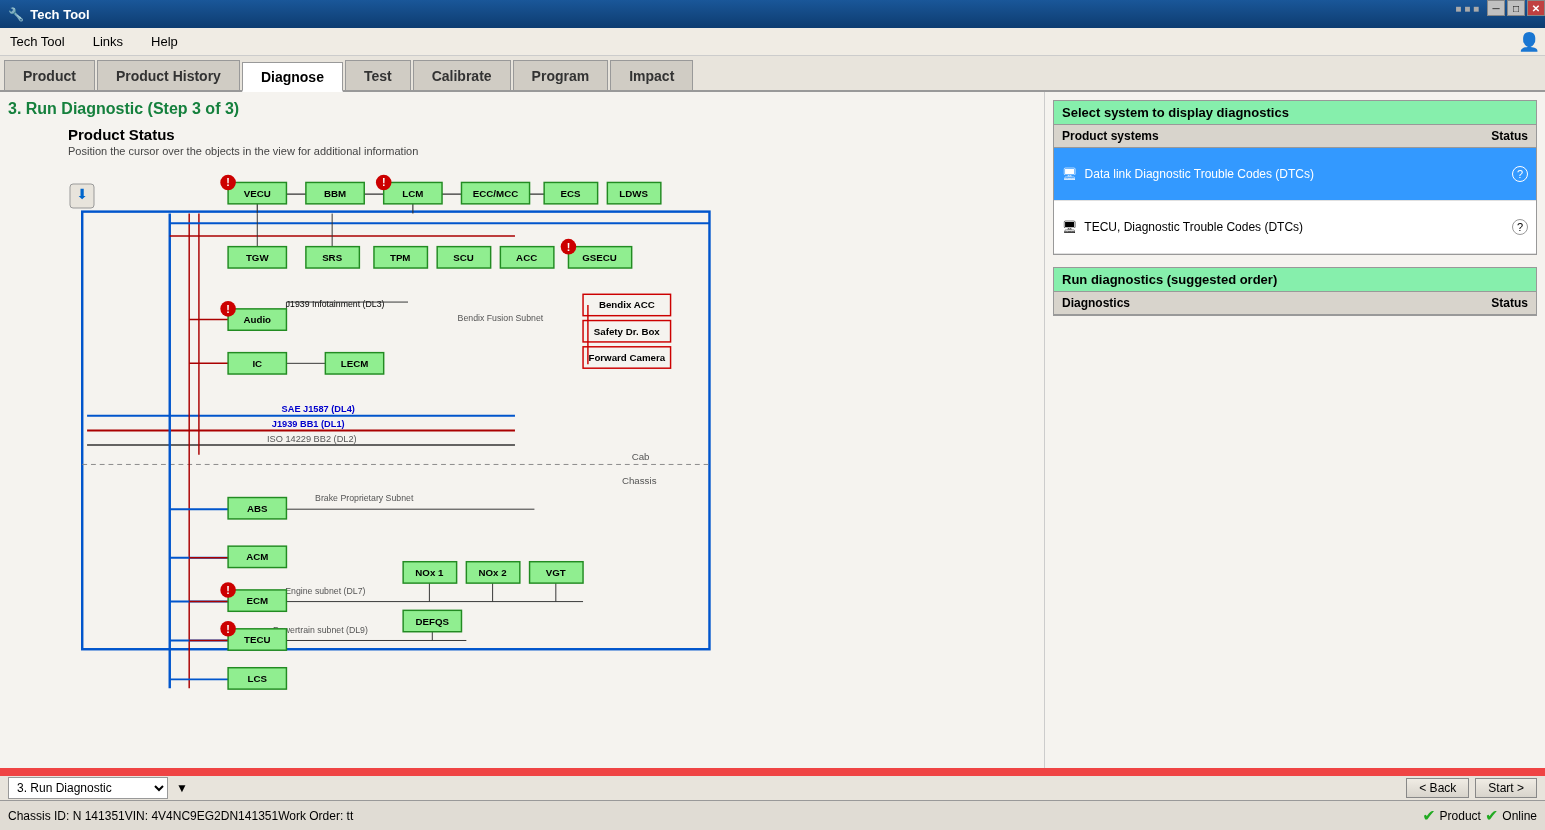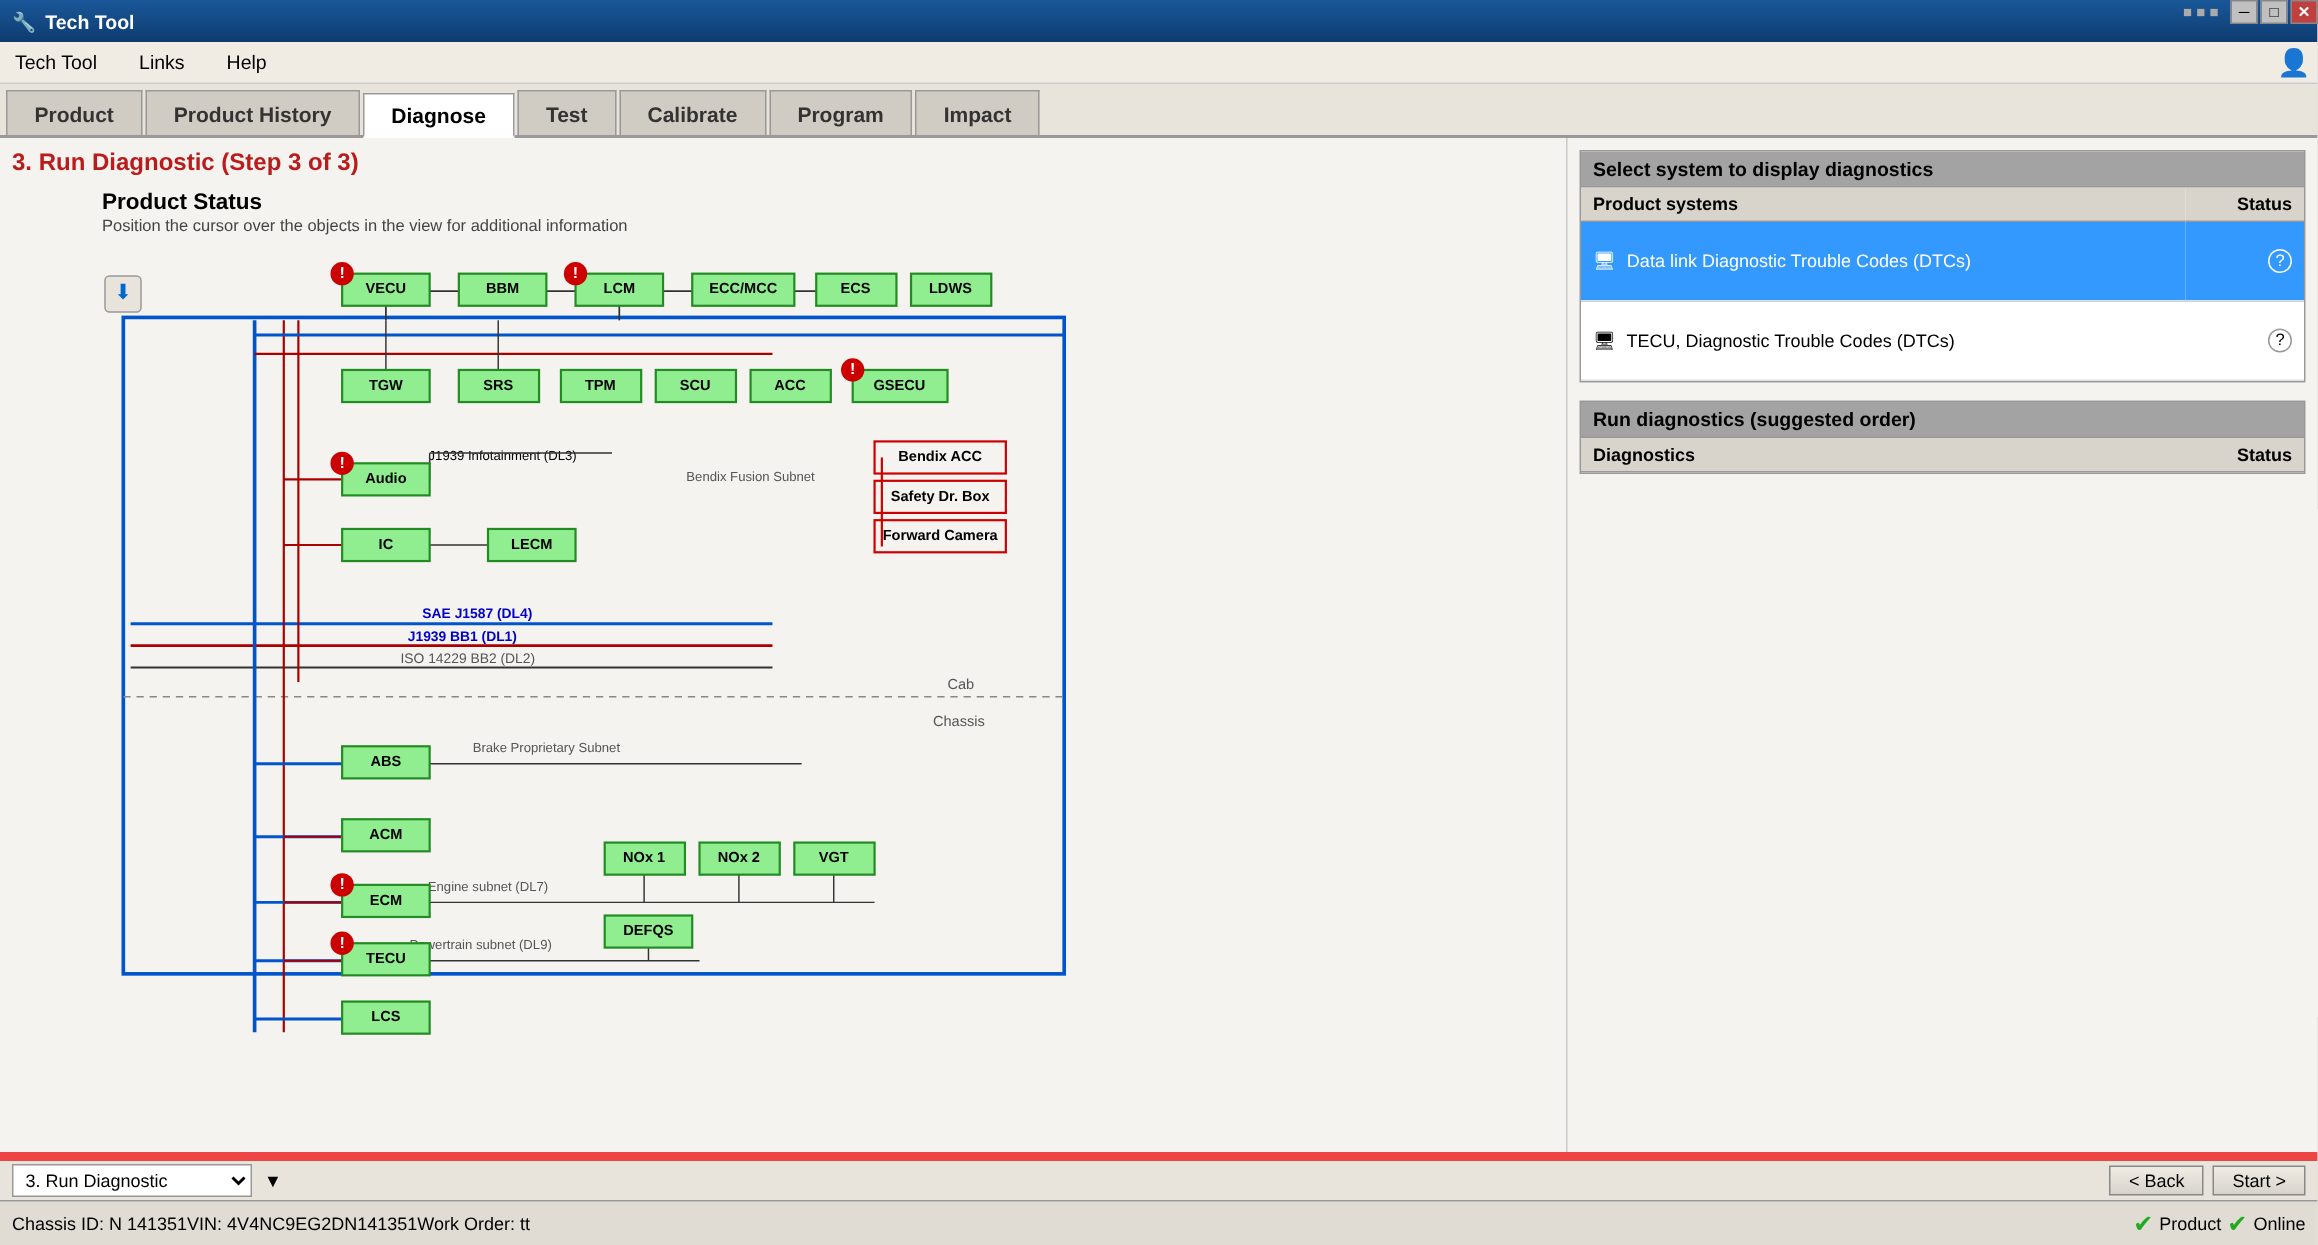--- a/index.html
+++ b/index.html
@@ -82,21 +82,21 @@
       background: #f5f3ef;
       overflow: hidden;
       position: relative;
       border-right: 1px solid #ccc;
     }
 
     .page-title {
       font-size: 16px;
       font-weight: bold;
       margin-bottom: 8px;
-      color: #b91c1c;
+      color: #15803d;
     }
 
     .product-status-title {
       font-size: 15px;
       font-weight: bold;
       color: #000;
       margin-left: 60px;
       margin-bottom: 2px;
     }
     .product-status-hint {
@@ -129,21 +129,21 @@
       flex-direction: column;
       gap: 12px;
     }
 
     .panel-section {
       border: 1px solid #999;
       background: white;
     }
 
     .panel-section-header {
-      background: #a3a3a3;
+      background: #86efac;
       padding: 4px 8px;
       font-size: 13px;
       font-weight: bold;
       border-bottom: 1px solid #999;
     }
 
     .panel-table {
       width: 100%;
       border-collapse: collapse;
     }
@@ -159,21 +159,21 @@
       padding: 18px 8px;
       font-size: 12px;
       border-bottom: 1px solid #e0e0e0;
     }
     .panel-table tr.selected td { background: #3399ff; color: white; }
 
     
     .bottom-bar {
       height: 32px;
       background: #e8e4dc;
-      border-top: 6px solid #ef4444;
+      border-top: 8px solid #ef4444;
       display: flex;
       align-items: center;
       justify-content: space-between;
       padding: 0 8px;
     }
     .bottom-left { display: flex; align-items: center; gap: 8px; }
     .step-dropdown {
       padding: 2px 4px;
       font-size: 12px;
       background: white;

